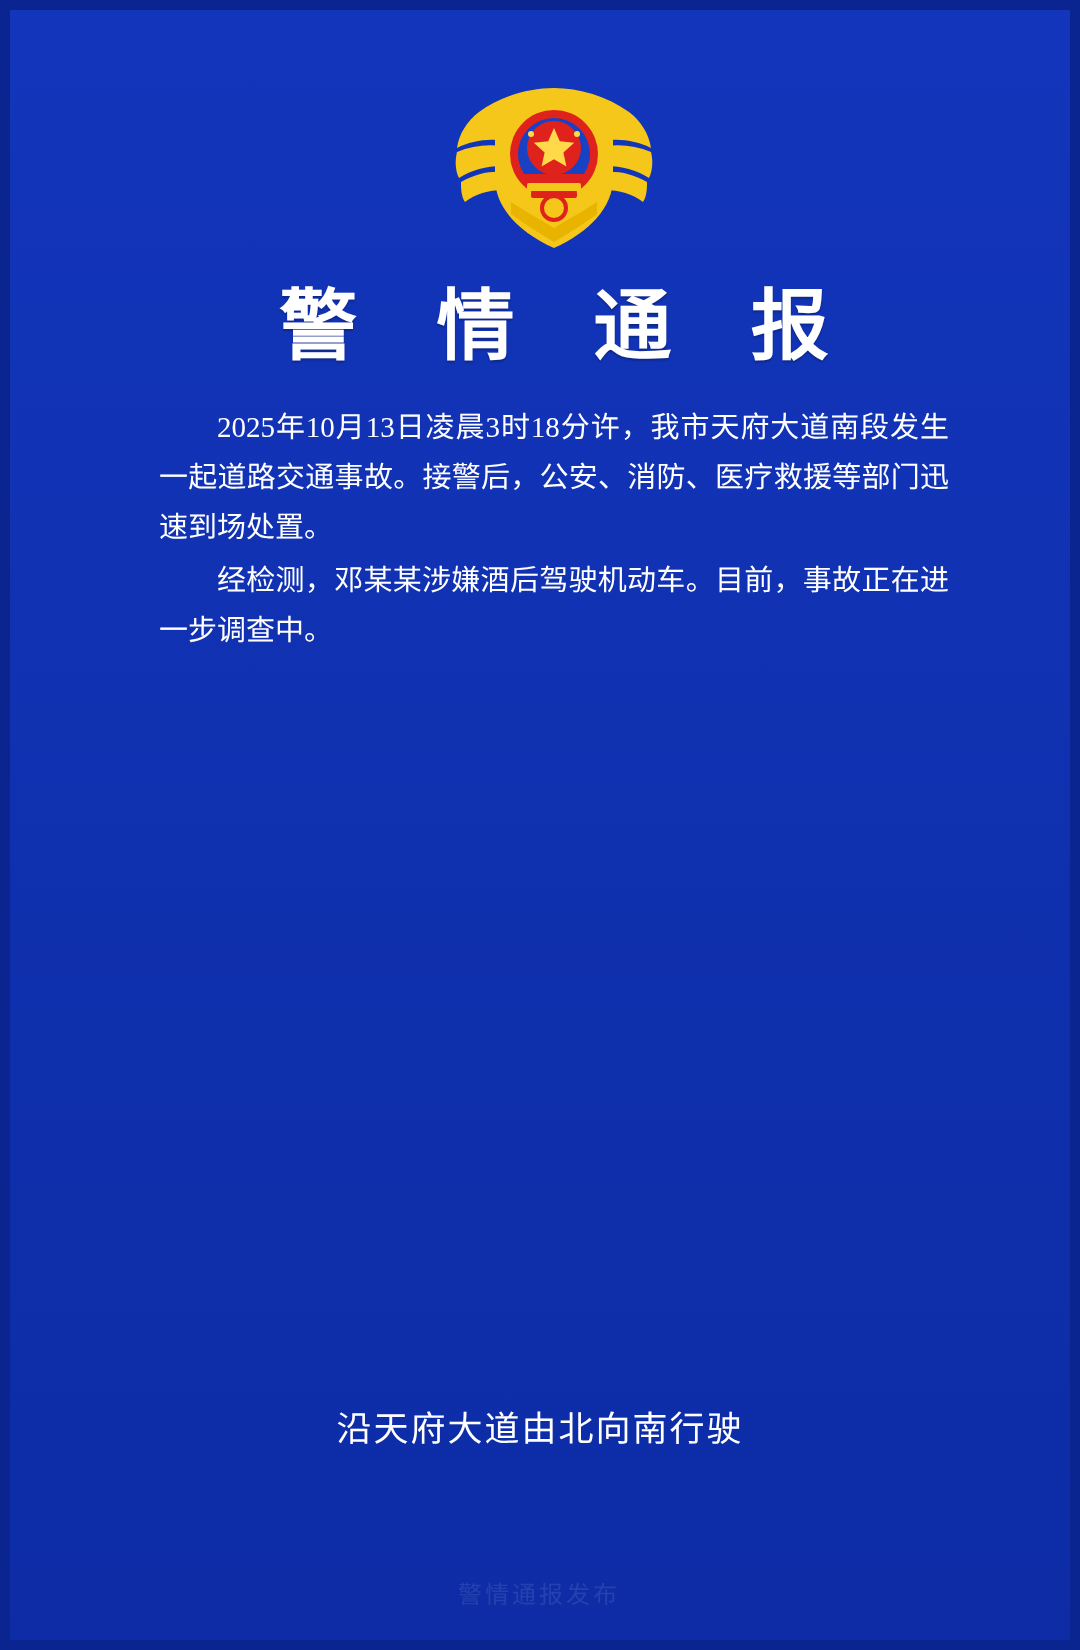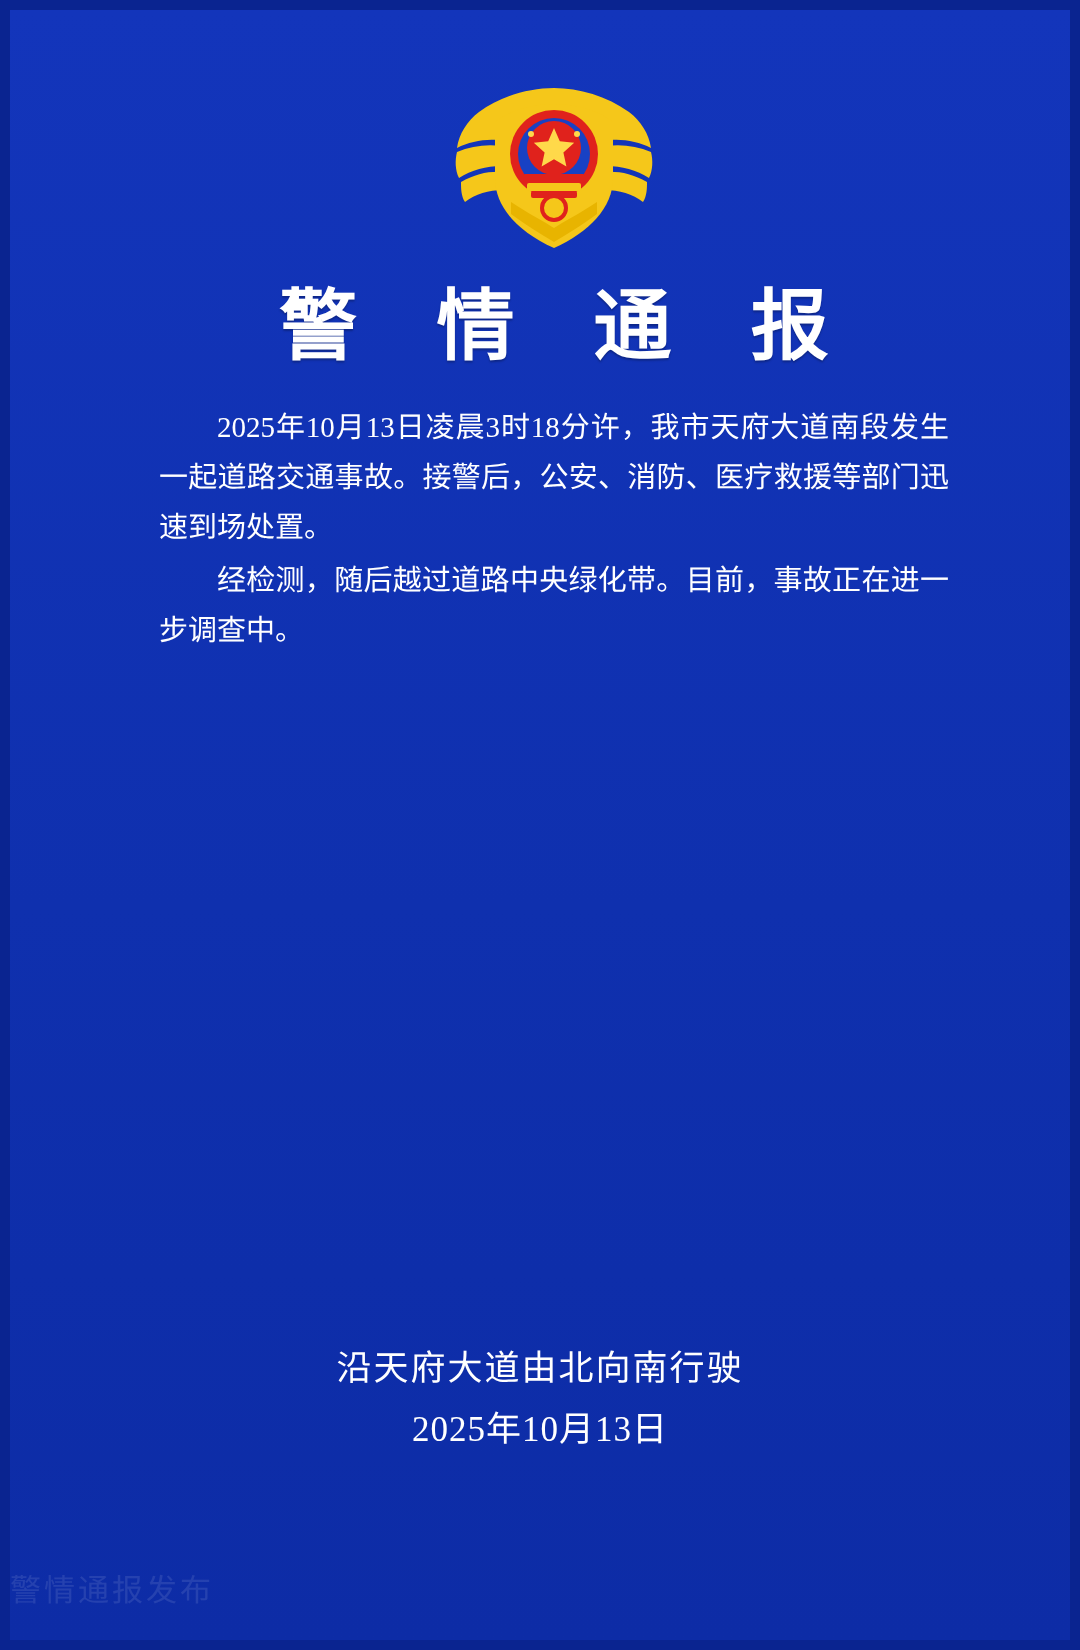--- a/index.html
+++ b/index.html
@@ -75,21 +75,22 @@
     font-family: "Liberation Serif", "DejaVu Serif", serif;
   }
   .signature .org { letter-spacing: 2px; }
   .signature .date { letter-spacing: 1px; }
 
   
   .watermark {
     position: absolute;
     left: 0; right: 2px;
     bottom: 30px;
-    font-size: 31px;
+    text-align: center;
+    font-size: 24px;
     letter-spacing: 3px;
     color: rgba(255,255,255,0.10);
     font-family: "Liberation Sans", sans-serif;
   }
 </style>
 </head>
 <body>
 
 <div class="page">
 
@@ -123,23 +124,22 @@
       <path d="M62 120 C 80 132, 96 140, 105 146 C 114 140, 130 132, 148 120 L 148 132 C 132 144, 118 152, 105 160 C 92 152, 78 144, 62 132 Z" fill="#e8b400"></path>
 
       <circle cx="105" cy="126" r="12" fill="none" stroke="#e0221c" stroke-width="4"></circle>
     </svg>
   </div>
 
   <div class="title">警 情 通 报</div>
 
   <div class="body-text">
     <p>2025年10月13日凌晨3时18分许，我市天府大道南段发生一起道路交通事故。接警后，公安、消防、医疗救援等部门迅速到场处置。</p>
-    <p>经检测，随后越过道路中央绿化带。目前，事故正在进一步调查中。</p>
+    <p>经检测，邓某某涉嫌酒后驾驶机动车。目前，事故正在进一步调查中。</p>
   </div>
 
   <div class="signature">
     <div class="org">沿天府大道由北向南行驶</div>
-    <div class="date">2025年10月13日</div>
   </div>
 
   <div class="watermark">警情通报发布</div>
 
 </div>
 
 </body></html>

